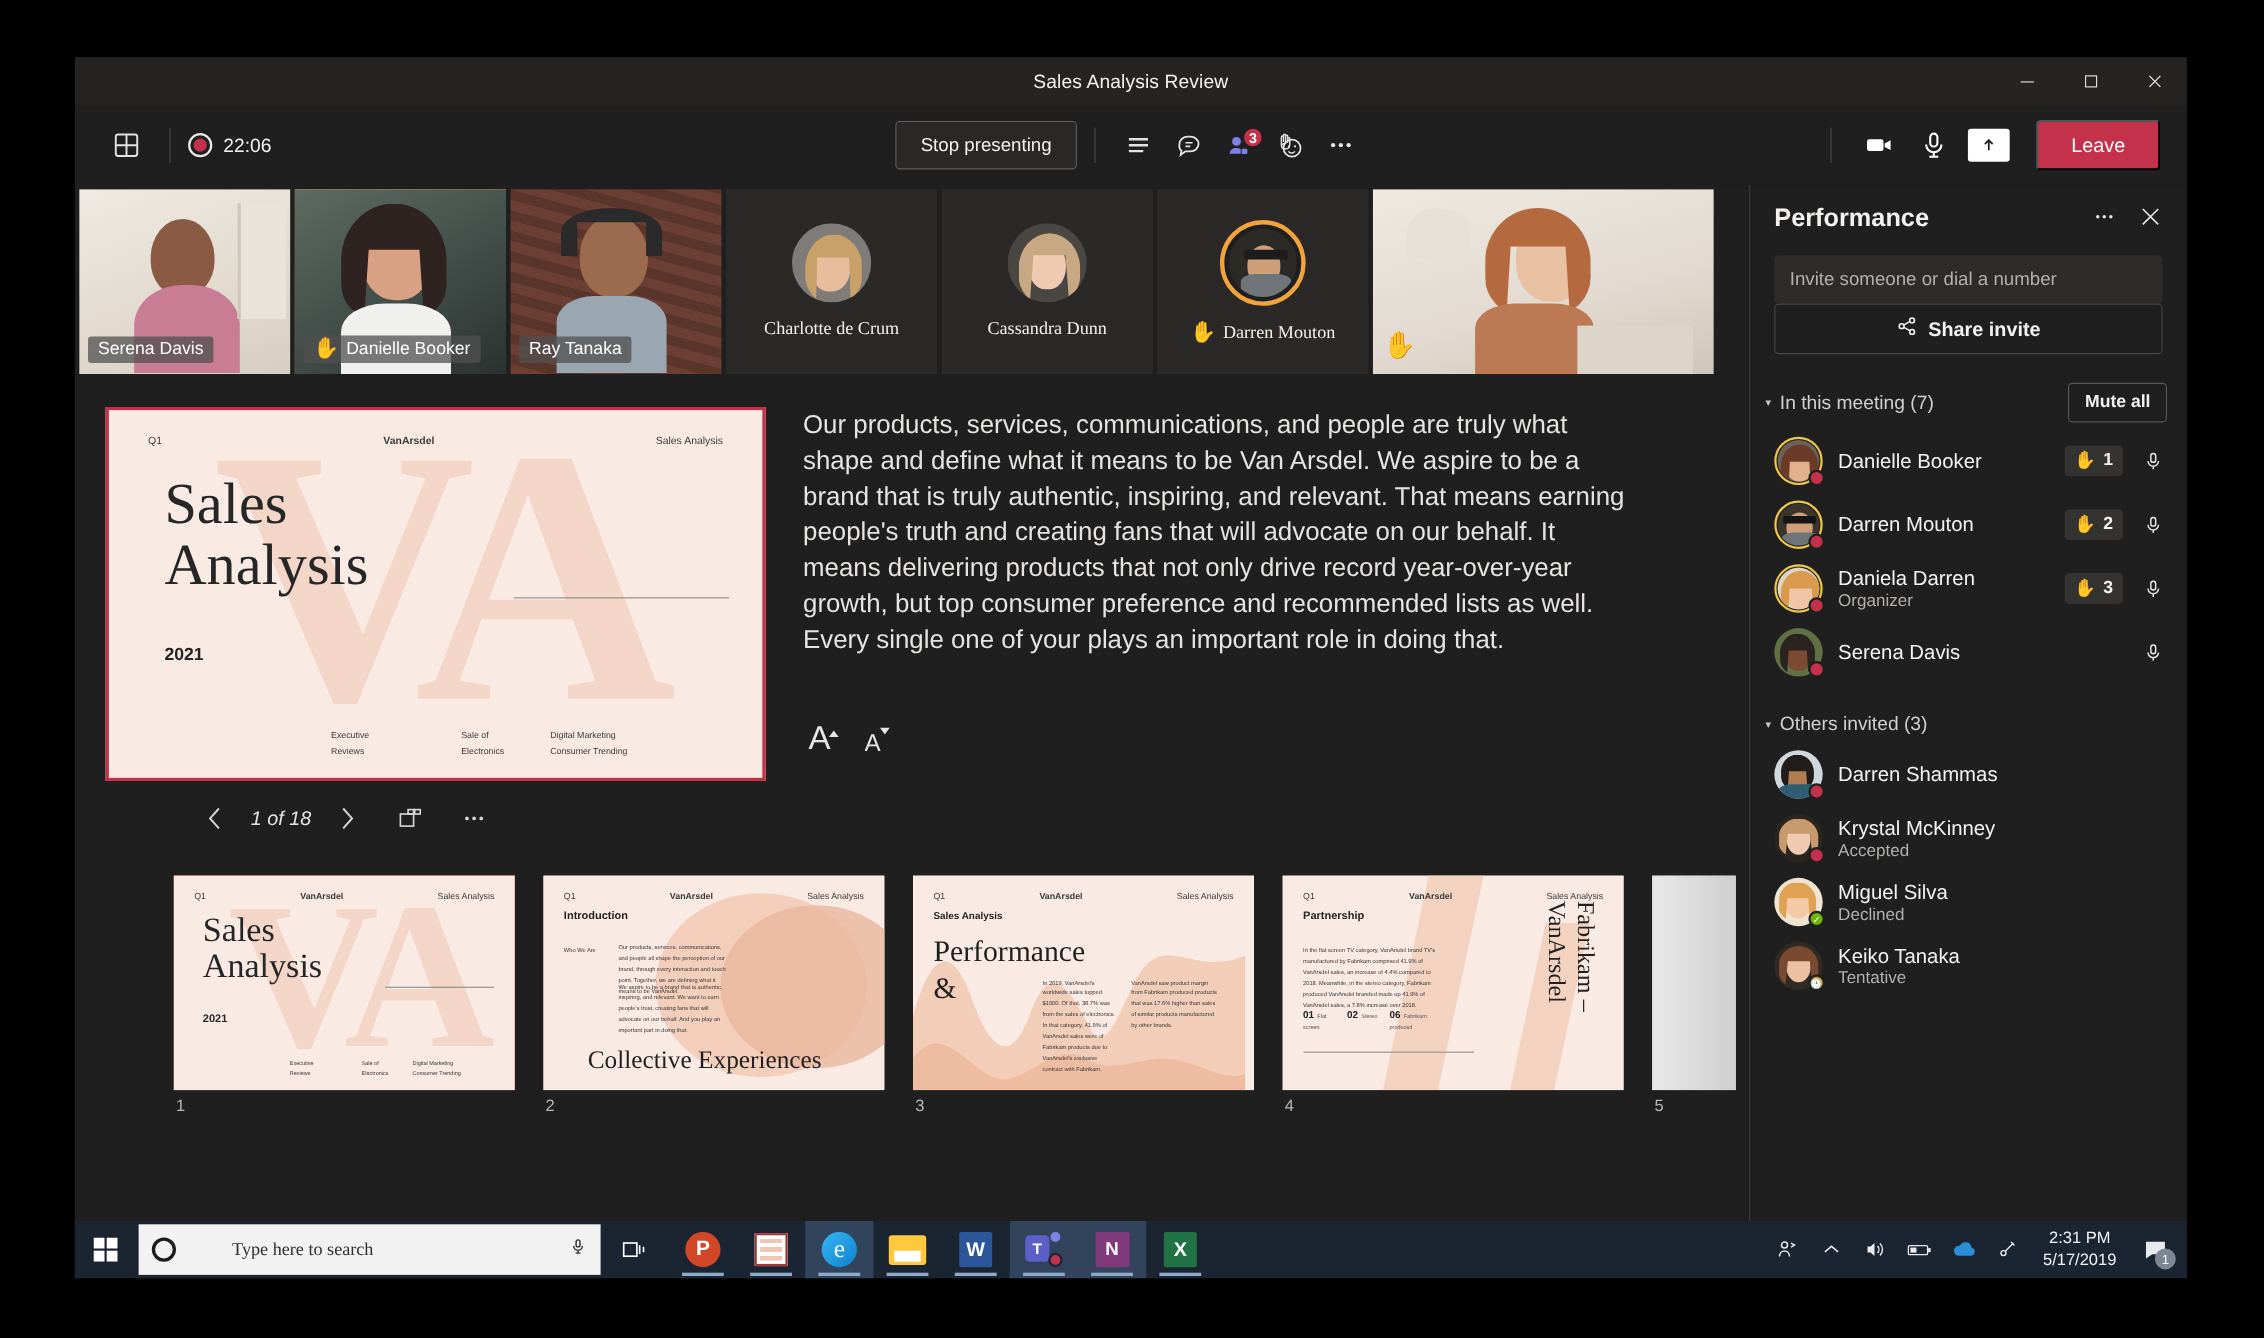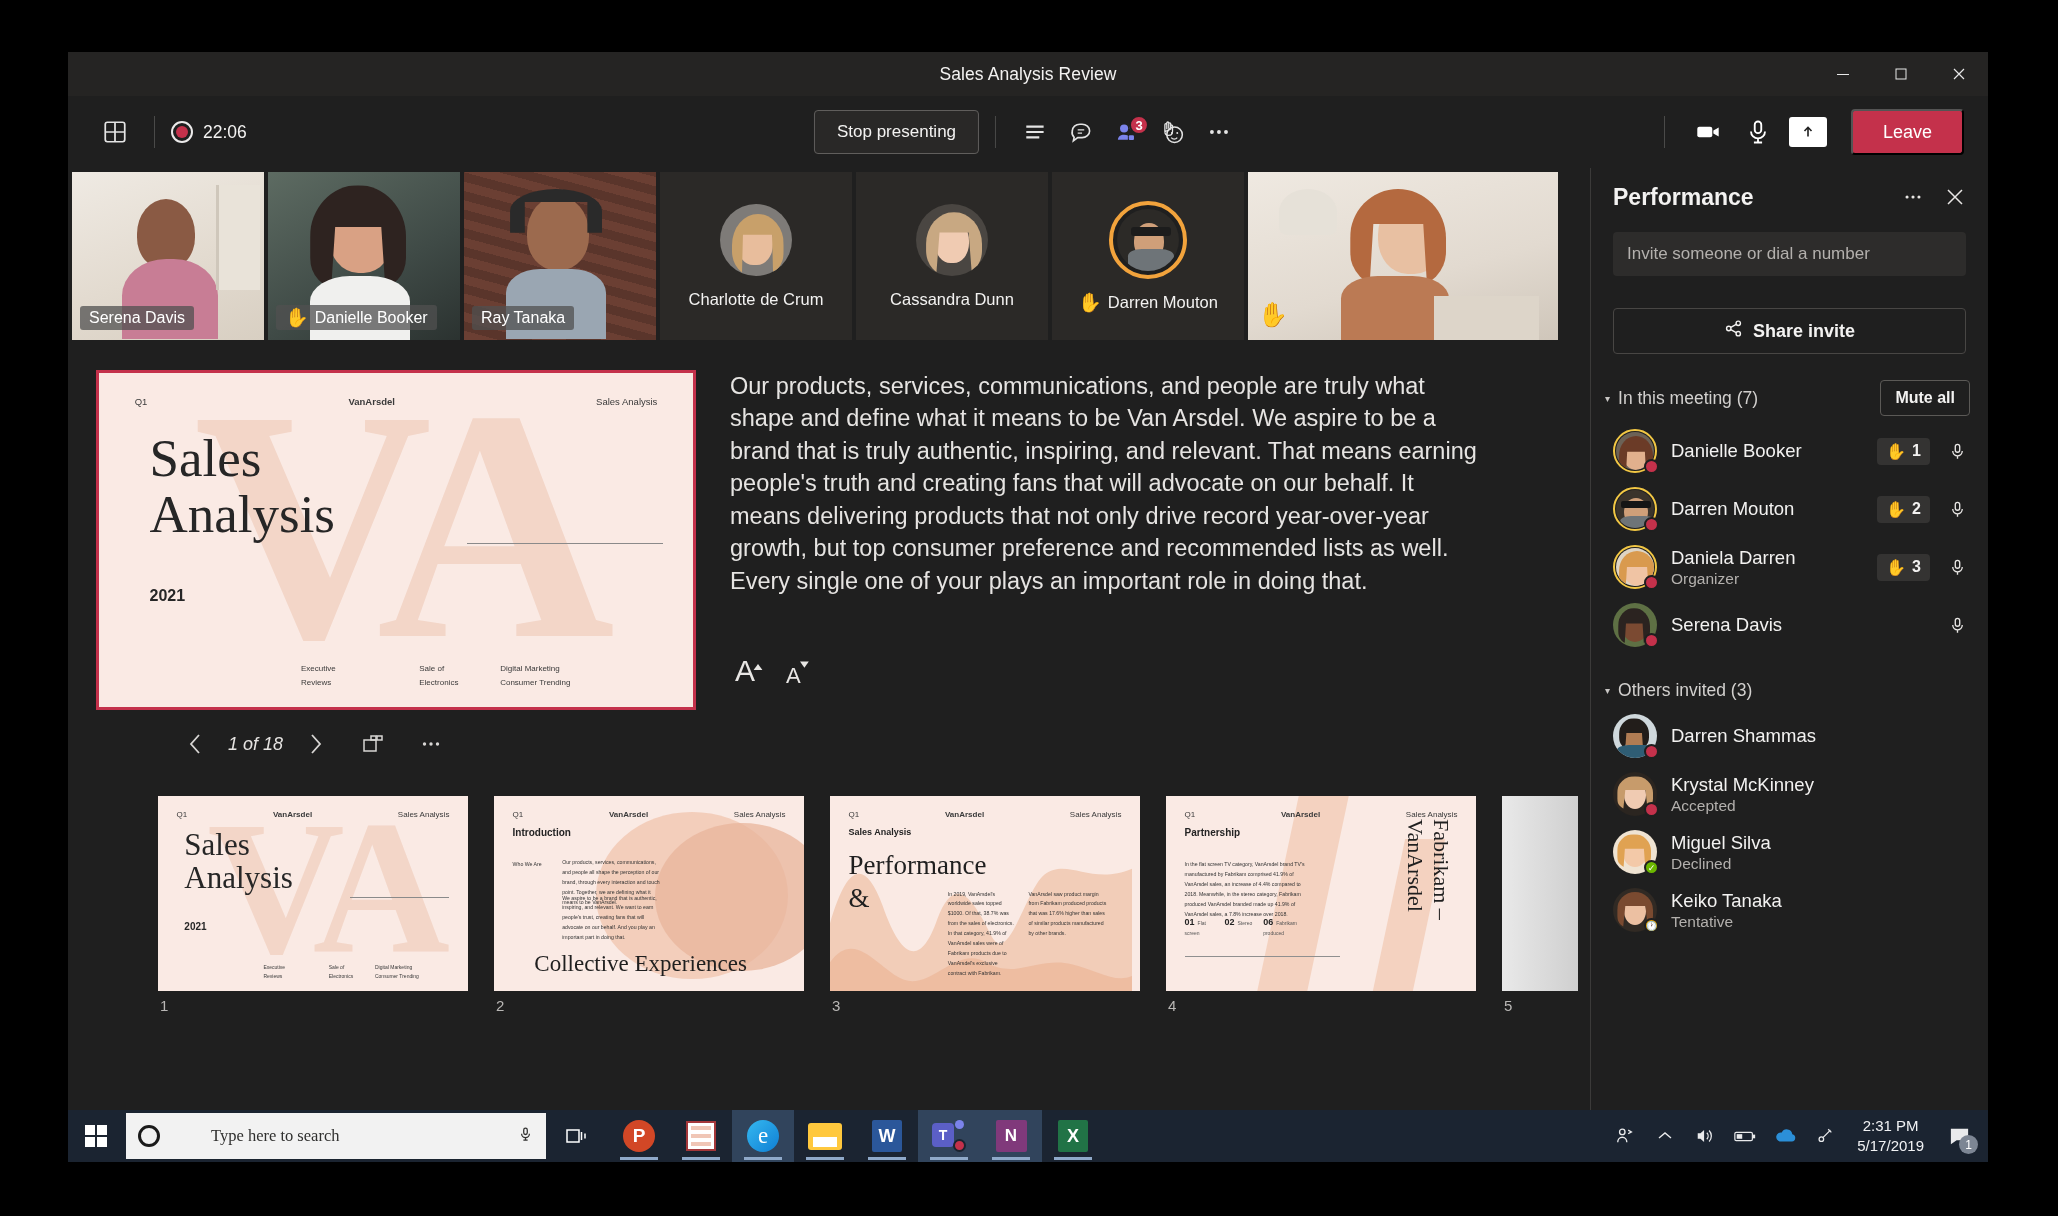--- a/index.html
+++ b/index.html
@@ -101,21 +101,21 @@
   .tile .name-chip {
     position: absolute; left: 8px; bottom: 10px;
     background: rgba(80,80,80,.75); color: #fff; font-size: 16px;
     padding: 3px 9px; border-radius: 3px; display: flex; align-items: center; gap: 6px;
     max-width: calc(100% - 16px); white-space: nowrap; overflow: hidden;
   }
   .tile .avatar-only {
     position: absolute; inset: 0; display: flex; flex-direction: column;
     align-items: center; justify-content: center; gap: 14px; background: #2b2927;
   }
-  .tile .avatar-only .nm { font-size: 16.5px; color: #f3f2f1; display: flex; align-items: flex-end; gap: 6px; }
+  .tile .avatar-only .nm { font-size: 16.5px; color: #f3f2f1; display: flex; align-items: flex-end; gap: 6px; font-family: Liberation Serif, serif; }
   .circ-av { width: 72px; height: 72px; border-radius: 50%; overflow: hidden; position: relative; }
   .ring { padding: 4px; border-radius: 50%; border: 4px solid #f2a33c; background:#1f1f1f; }
   .hand { font-size: 19px; line-height: 1; }
 
   
   .present-row { display: flex; padding: 30px 0 0 28px; gap: 34px; flex: 0 0 auto; }
   .slide-main {
     width: 600px; height: 340px; border: 3px solid #c4314b;
     background: #faeae4; position: relative; overflow: hidden; flex: 0 0 auto;
   }
@@ -193,21 +193,21 @@
   }
   .panel-title { font-size: 23px; font-weight: bold; color: #f3f2f1; flex: 1 1 auto; }
   .panel-ic { width: 34px; height: 34px; display: flex; align-items: center; justify-content: center; color: #e8e6e4; }
   .invite-input {
     margin: 6px 22px 0; height: 44px; background: #2d2c2b; border: none; border-radius: 4px;
     color: #c8c6c4; font-size: 17px; padding: 0 14px;
     font-family: "Liberation Sans", sans-serif; width: calc(100% - 44px);
   }
   .invite-input::placeholder { color: #b3b0ad; }
   .share-invite {
-    margin: 32px 22px 0; height: 46px; width: calc(100% - 44px);
+    margin: 0 22px 0; height: 46px; width: calc(100% - 44px);
     border: 1px solid #484644; border-radius: 4px; background: transparent;
     color: #f3f2f1; font-size: 18px; font-weight: bold;
     display: flex; align-items: center; justify-content: center; gap: 10px;
     font-family: "Liberation Sans", sans-serif;
   }
   .sec-head {
     display: flex; align-items: center; padding: 26px 18px 6px 14px; gap: 8px;
   }
   .sec-head .caret { color: #c8c6c4; font-size: 10px; }
   .sec-head .lbl { font-size: 17.5px; color: #d2d0ce; flex: 1 1 auto; }

